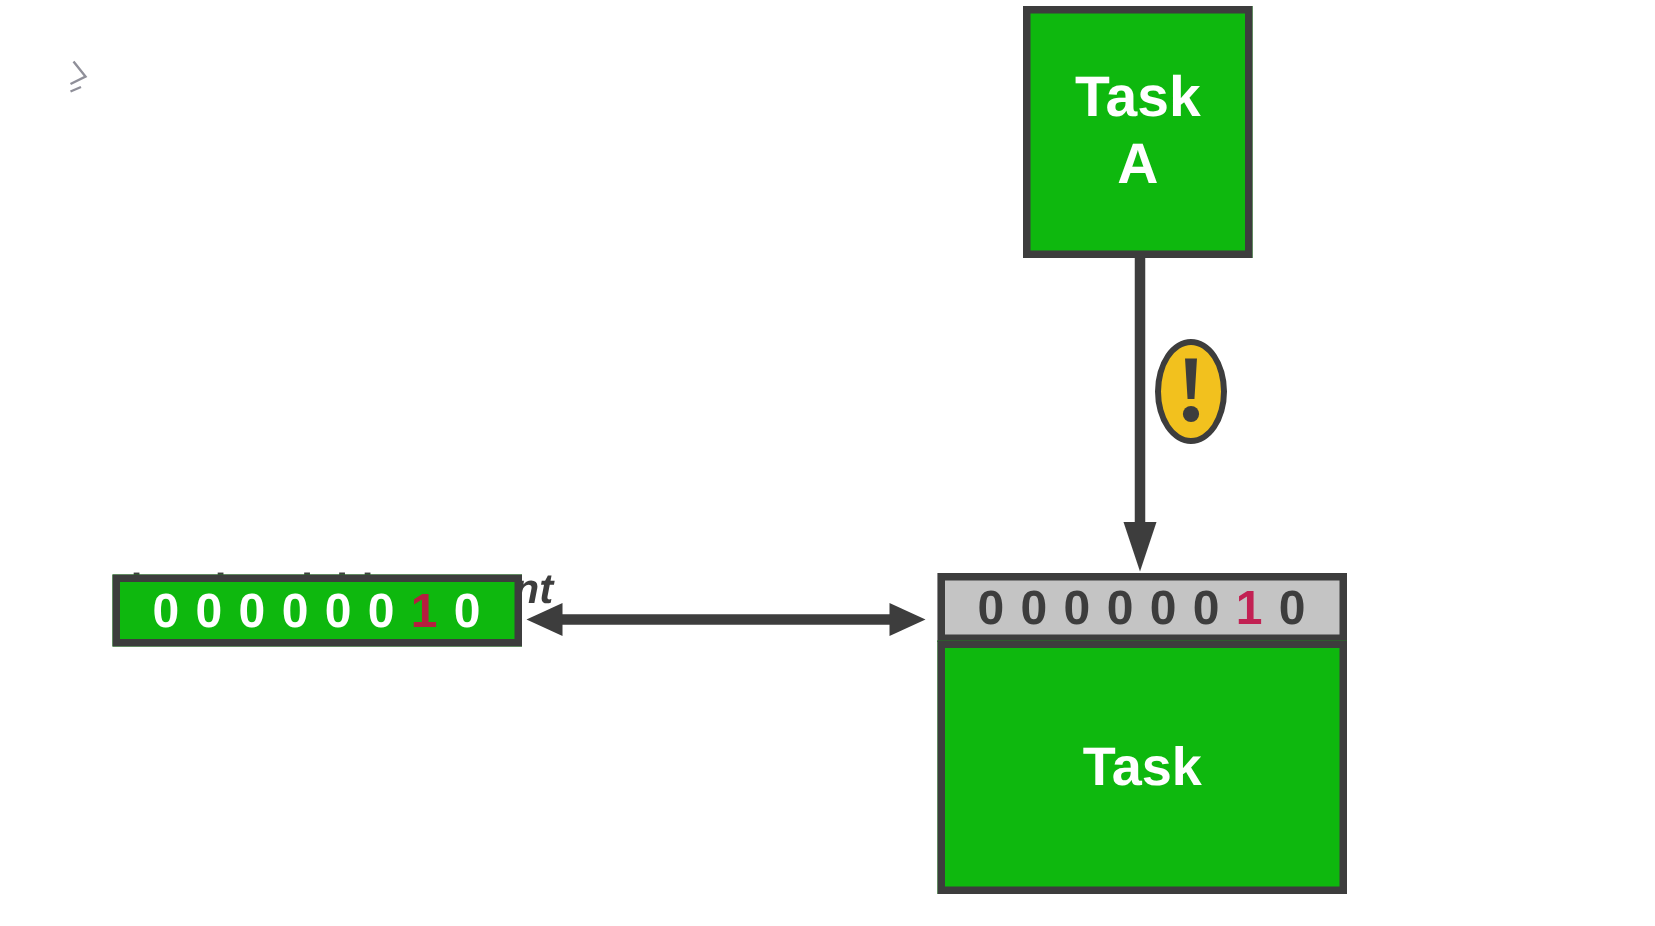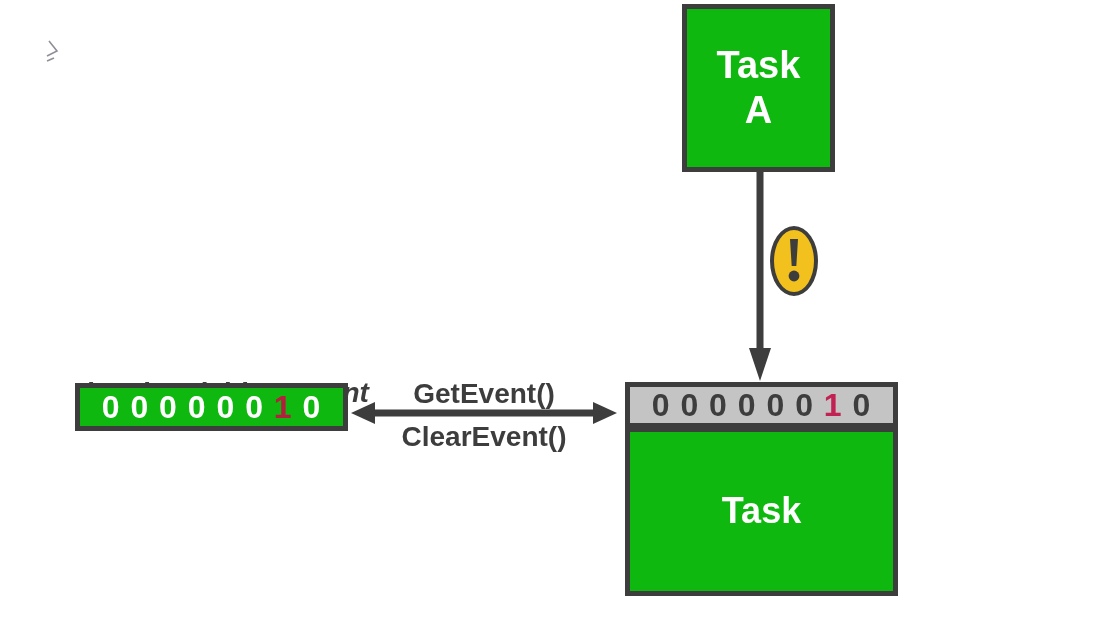--- a/index.html
+++ b/index.html
@@ -97,22 +97,20 @@
   <div class="abs register local-var-box">
     <span>0 0 0 0 0 0 </span><span class="bit-set">1</span><span> 0</span>
   </div>
 
   <svg class="abs arrow h-arrow" width="272" height="28" viewBox="0 0 272 28">
     <line x1="24" y1="14" x2="248" y2="14"></line>
     <polygon points="27,3 27,25 3,14"></polygon>
     <polygon points="245,3 245,25 269,14"></polygon>
   </svg>
 
-  <div class="abs lbl call-label call-get">GetEvent()</div>
-  <div class="abs lbl call-label call-clear">ClearEvent()</div>
 
   <div class="abs register eventmask-bar">
     <span>0 0 0 0 0 0 </span><span class="bit-set">1</span><span> 0</span>
   </div>
 
 
   <div class="abs task-box task-server">
     <span>Task</span>
   </div>
 

